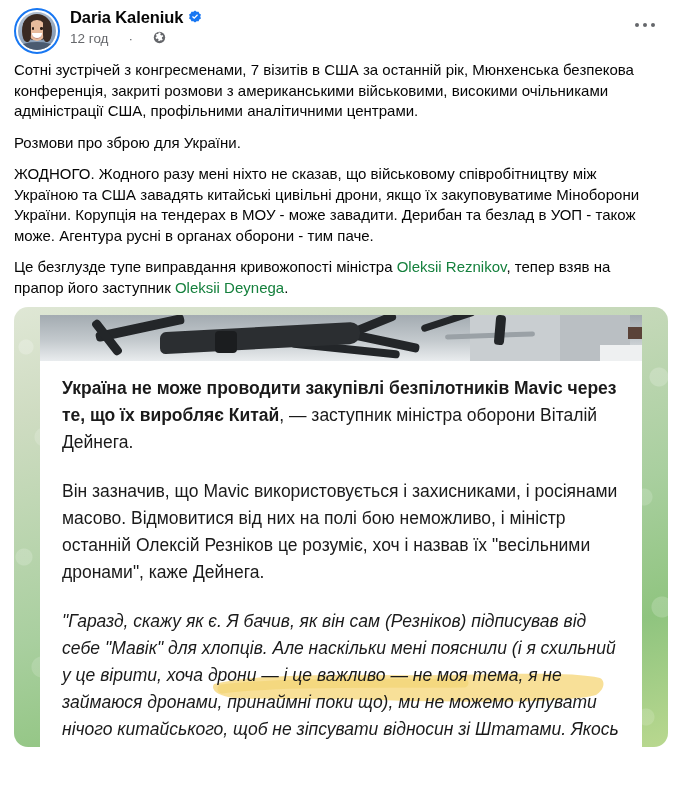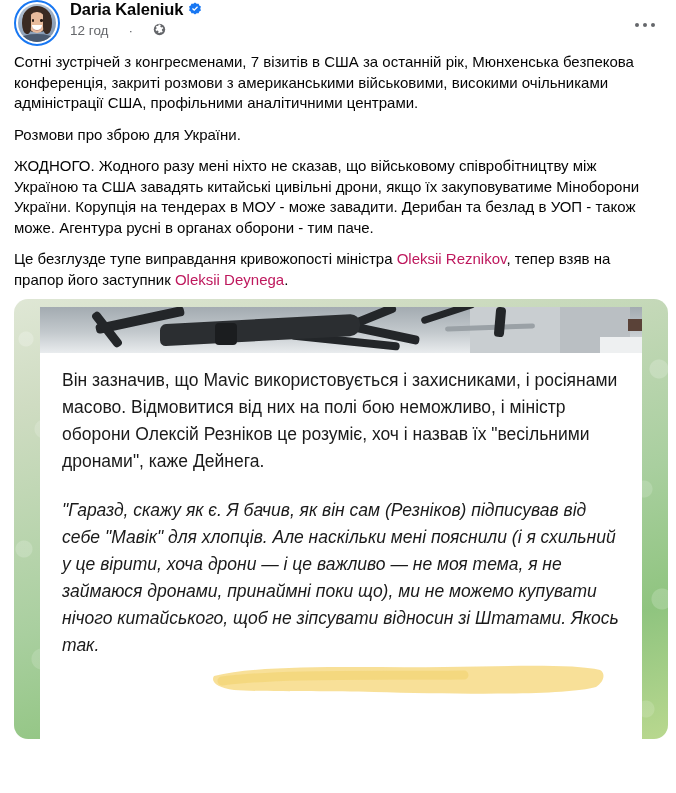--- a/index.html
+++ b/index.html
@@ -12,21 +12,21 @@
     background: #ffffff;
     font-family: "Liberation Sans", "DejaVu Sans", sans-serif;
     color: #050505;
     overflow: hidden;
   }
 
   
   .post-header {
     display: flex;
     align-items: flex-start;
-    padding: 0 12px 0 14px;
+    padding: 8px 12px 0 14px;
     height: 48px;
     box-sizing: content-box;
     position: relative;
   }
   .avatar-wrap {
     width: 46px;
     height: 46px;
     flex: 0 0 46px;
     border-radius: 50%;
     padding: 0;
@@ -161,21 +161,21 @@
     padding: 4px 20px 0 14px;
     font-size: 15px;
     line-height: 20.5px;
     color: #050505;
   }
   .post-body p {
     margin: 0 0 11px 0;
   }
   .post-body p:last-child { margin-bottom: 9px; }
   a.fb-link {
-    color: #be185d;
+    color: #15803d;
     text-decoration: none;
   }
 
   
   .card-outer {
     margin: 0 8px 0 14px;
     height: 440px;
     border-radius: 14px;
     overflow: hidden;
     position: relative;
@@ -354,21 +354,22 @@
     <div class="drone-arm da3"></div>
     <div class="drone-arm da4"></div>
     <div class="drone-arm da5"></div>
     <div class="drone-arm da6"></div>
     <div class="drone-arm da7"></div>
     <div class="drone-body"></div>
     <div class="drone-cam"></div>
   </div>
 
   <div class="card-sheet" id="card-sheet">
-      <p class="card-para normal">Він зазначив, що Mavic використовується і захисниками, і росіянами масово. Відмовитися від них на полі бою неможливо, і міністр оборони Олексій Резніков це розуміє, хоч і назвав їх "весільними дронами", каже Дейнега.</p>
+      <p class="card-para lead"><b>Україна не може проводити закупівлі безпілотників Mavic через те, що їх виробляє Китай</b>, — заступник міністра оборони Віталій Дейнега.</p>
+      <p class="card-para normal">Він зазначив, що Mavic використовується і захисниками, і росіянами масово. Відмовитися від них на полі бою неможливо, і міністр останній Олексій Резніков це розуміє, хоч і назвав їх "весільними дронами", каже Дейнега.</p>
       <p class="card-para quote">"Гаразд, скажу як є. Я бачив, як він сам (Резніков) підписував від себе "Мавік" для хлопців. Але наскільки мені пояснили (і я схильний у це вірити, хоча дрони — і це важливо — не моя тема, я не займаюся дронами, принаймні поки що), ми не можемо купувати нічого китайського, щоб не зіпсувати відносин зі Штатами. Якось так.</p>
     </div>
 
   <svg class="highlighter" viewBox="0 0 405 44">
     <path d="M10 22 C 60 10, 150 14, 240 13 C 310 12, 370 10, 396 16 C 402 19, 400 28, 392 33 C 360 42, 250 40, 170 38 C 120 37, 60 38, 30 36 C 14 34, 6 28, 10 22 Z" fill="#f7dd8f" opacity="0.92"></path>
     <path d="M18 27 C 80 19, 180 22, 260 21" stroke="#f3d577" stroke-width="9" fill="none" stroke-linecap="round" opacity="0.75"></path>
   </svg>
 </div>
 
 </body></html>

